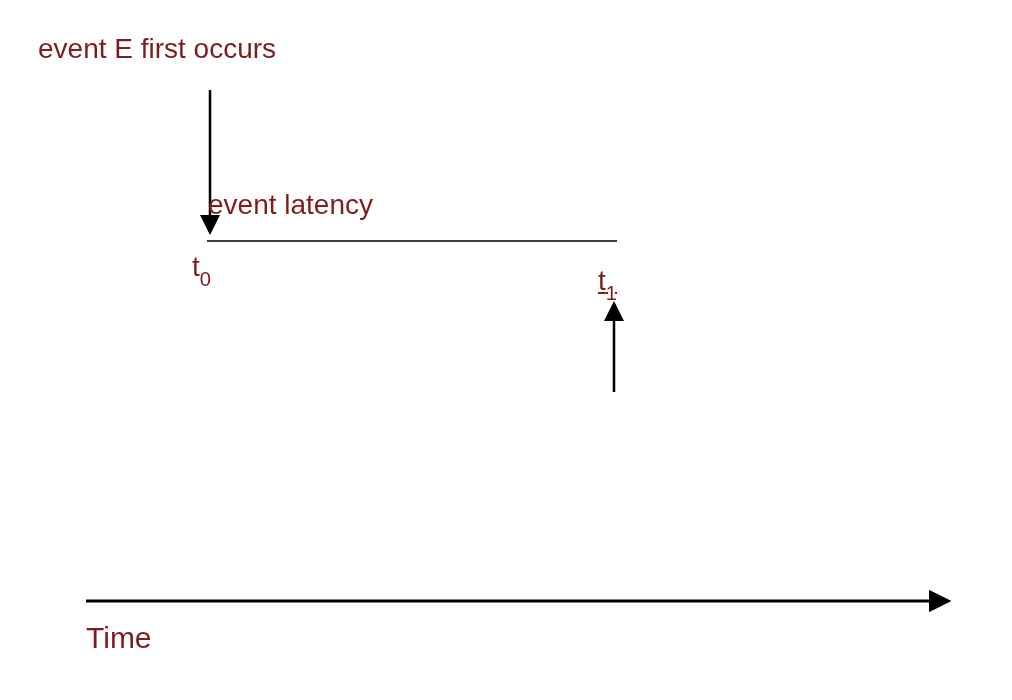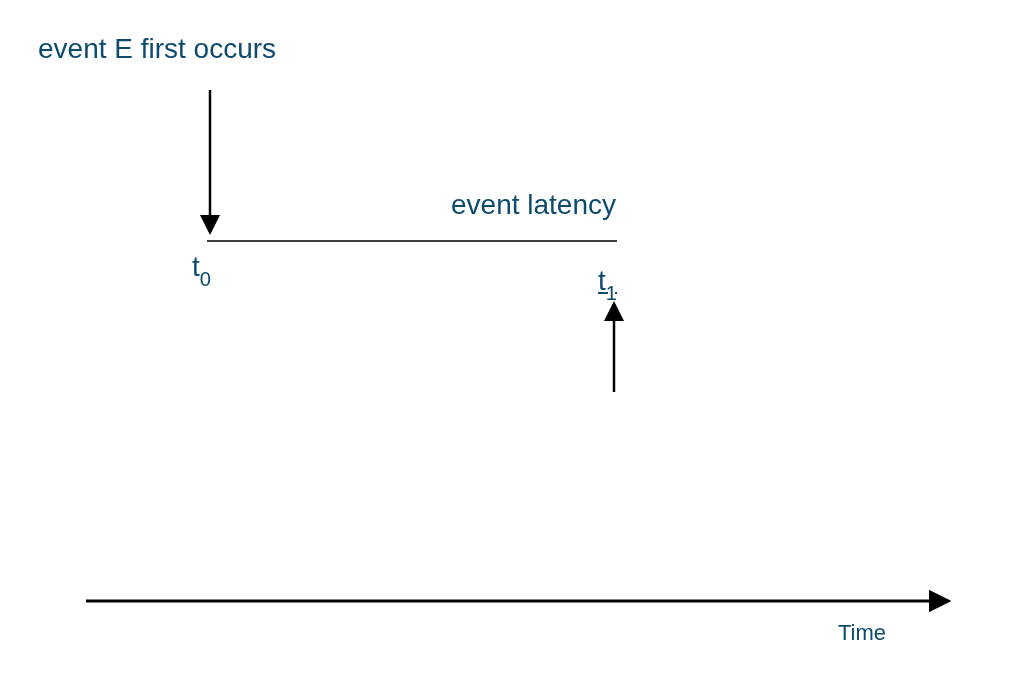--- a/index.html
+++ b/index.html
@@ -19,27 +19,27 @@
   .canvas svg {
     position: absolute;
     left: 0;
     top: 0;
   }
   .label {
     position: absolute;
     white-space: nowrap;
     font-size: 28px;
     line-height: 1.2;
-    color: #0c4a6e;
+    color: #7f1d1d;
   }
   .label.centered {
-    text-align: right;
+    text-align: left;
   }
   .time-label {
-    font-size: 22px;
+    font-size: 30px;
   }
   sub.tsub {
     font-size: 0.72em;
     line-height: 0;
     position: relative;
     bottom: -0.18em;
   }
 </style>
 </head>
 <body>

